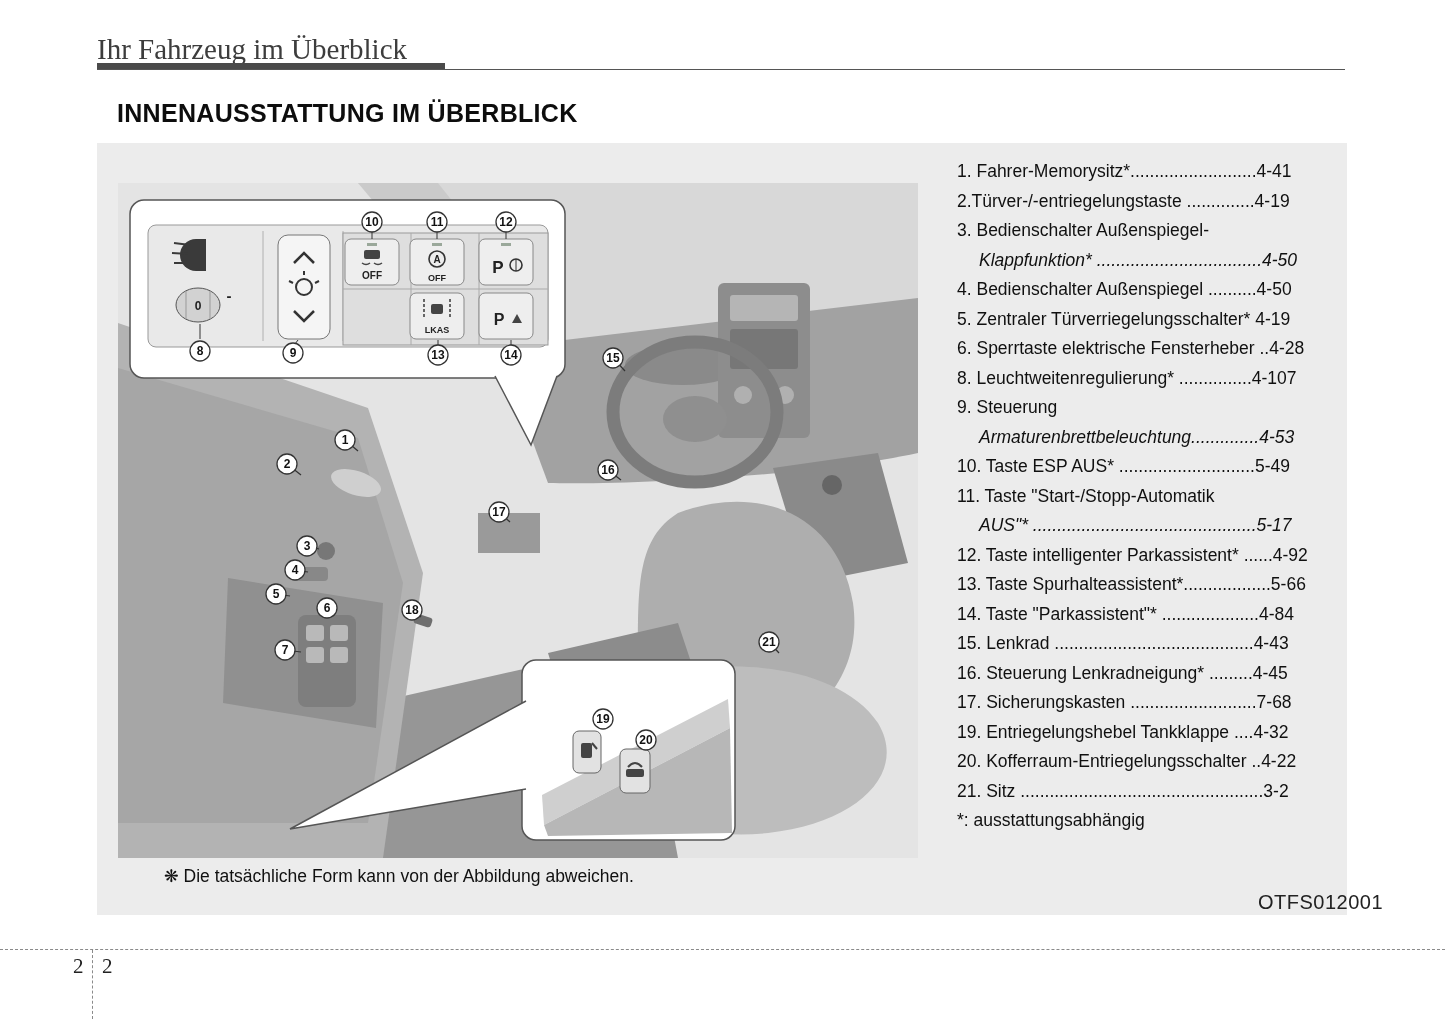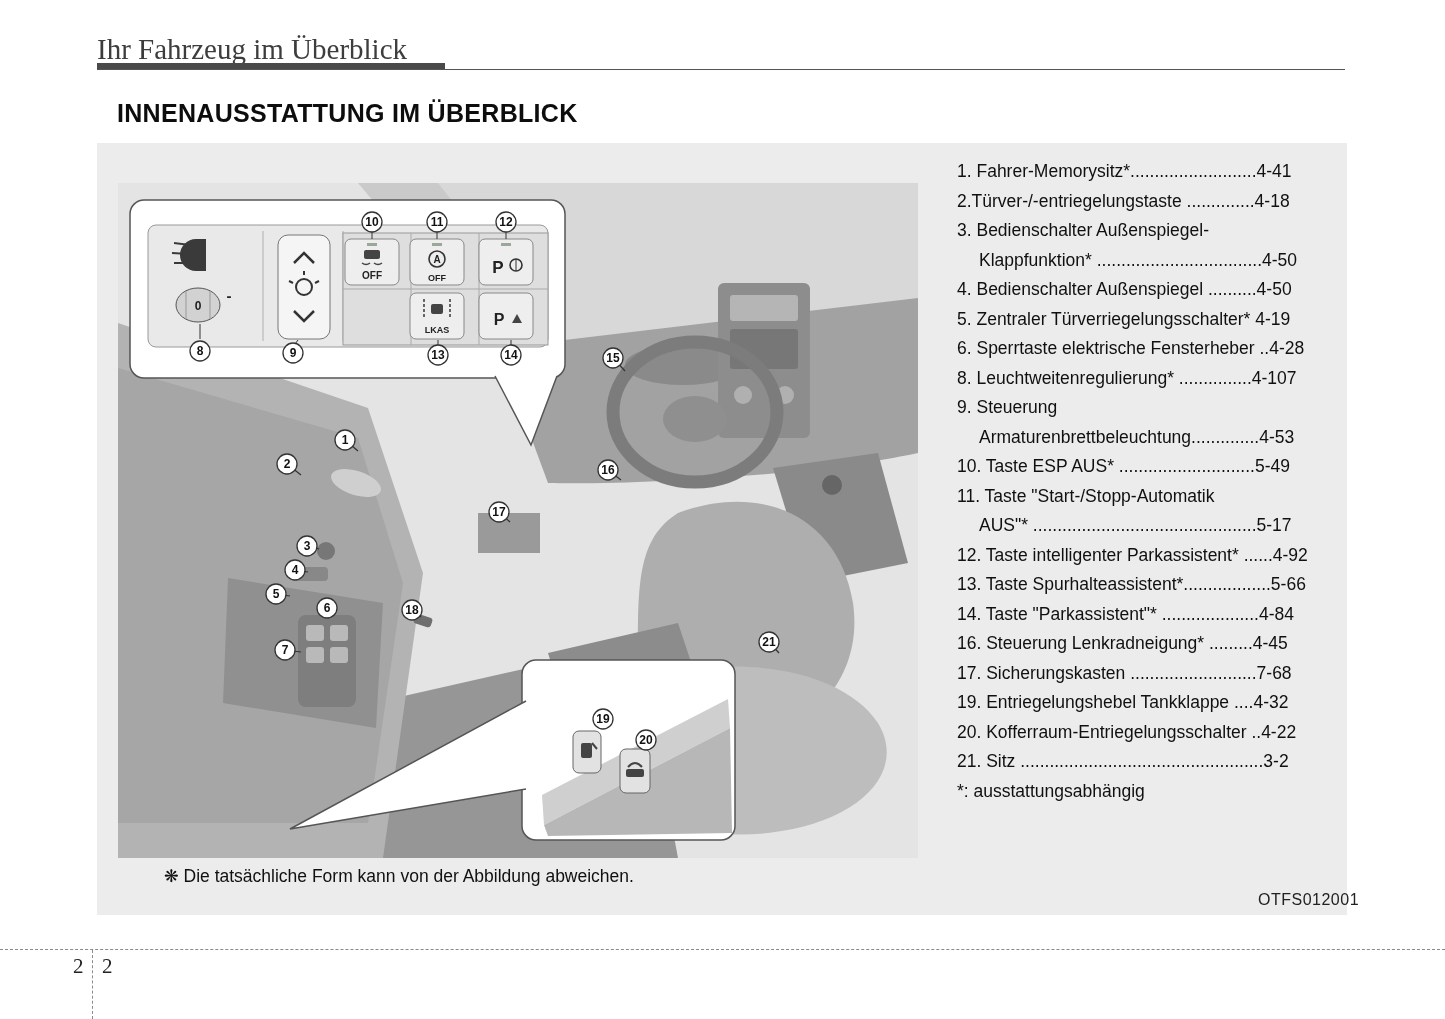--- a/index.html
+++ b/index.html
@@ -9,24 +9,24 @@
   .title-bar{position:absolute;left:97px;top:63px;width:348px;height:6px;background:#4a4a4a;}
   .header-rule{position:absolute;left:97px;top:69px;width:1248px;height:1px;background:#555;}
 
   .section-title{position:absolute;left:97px;top:99px;font-size:25px;font-weight:bold;color:#0d0d0d;letter-spacing:.3px;margin-left:20px;}
 
   .content-bg{position:absolute;left:97px;top:143px;width:1250px;height:772px;background:#ececec;}
 
   .illustration{position:absolute;left:118px;top:183px;width:800px;height:675px;}
 
   .index{position:absolute;left:957px;top:157px;width:400px;font-size:17.5px;line-height:29.5px;white-space:nowrap;color:#101010;}
-  .index .line.indent{padding-left:22px;}
+  .index .line.indent{padding-left:22px;font-style:italic;}
 
   .footnote{position:absolute;left:116px;top:866px;font-size:17.5px;color:#101010;margin-left:48px;}
-  .image-code{position:absolute;left:1258px;top:891px;font-size:16px;color:#222;letter-spacing:.5px;}
+  .image-code{position:absolute;left:1258px;top:891px;font-size:20px;color:#222;letter-spacing:.5px;}
 
   .footer-line{position:absolute;left:0;top:949px;width:1445px;border-top:1px dashed #8a8a8a;}
   .footer-vline{position:absolute;left:92px;top:950px;height:69px;border-left:1px dashed #8a8a8a;}
   .footer-num{position:absolute;top:954px;font-family:"Liberation Serif",serif;font-size:21px;color:#222;}
   .footer-num.ch{left:73px;}
   .footer-num.pg{left:102px;}
 
   svg text{font-family:"Liberation Sans",sans-serif;}
   .marker-text{font-size:12px;font-weight:bold;fill:#111;}
 </style>
@@ -277,35 +277,36 @@
     <g transform="translate(651,459)">
           <circle r="10" fill="#fff" stroke="#333" stroke-width="1.3"></circle>
           <text class="marker-text" text-anchor="middle" dy="4">21</text>
         </g>
   </g>
 </svg>
 </div>
 
 <div class="index">
   <div class="line">1. Fahrer-Memorysitz*..........................4-41</div>
-  <div class="line">2.Türver-/-entriegelungstaste ..............4-18</div>
+  <div class="line">2.Türver-/-entriegelungstaste ..............4-19</div>
   <div class="line">3. Bedienschalter Außenspiegel-</div>
   <div class="line indent">Klappfunktion* ..................................4-50</div>
   <div class="line">4. Bedienschalter Außenspiegel ..........4-50</div>
   <div class="line">5. Zentraler Türverriegelungsschalter* 4-19</div>
   <div class="line">6. Sperrtaste elektrische Fensterheber ..4-28</div>
   <div class="line">8. Leuchtweitenregulierung* ...............4-107</div>
   <div class="line">9. Steuerung</div>
   <div class="line indent">Armaturenbrettbeleuchtung..............4-53</div>
   <div class="line">10. Taste ESP AUS* ............................5-49</div>
   <div class="line">11. Taste "Start-/Stopp-Automatik</div>
   <div class="line indent">AUS"* ..............................................5-17</div>
   <div class="line">12. Taste intelligenter Parkassistent* ......4-92</div>
   <div class="line">13. Taste Spurhalteassistent*..................5-66</div>
   <div class="line">14. Taste "Parkassistent"* ....................4-84</div>
+  <div class="line">15. Lenkrad .........................................4-43</div>
   <div class="line">16. Steuerung Lenkradneigung* .........4-45</div>
   <div class="line">17. Sicherungskasten ..........................7-68</div>
   <div class="line">19. Entriegelungshebel Tankklappe ....4-32</div>
   <div class="line">20. Kofferraum-Entriegelungsschalter ..4-22</div>
   <div class="line">21. Sitz ..................................................3-2</div>
   <div class="line">*: ausstattungsabhängig</div>
 </div>
 
 <div class="footnote">❋ Die tatsächliche Form kann von der Abbildung abweichen.</div>
 <div class="image-code">OTFS012001</div>

